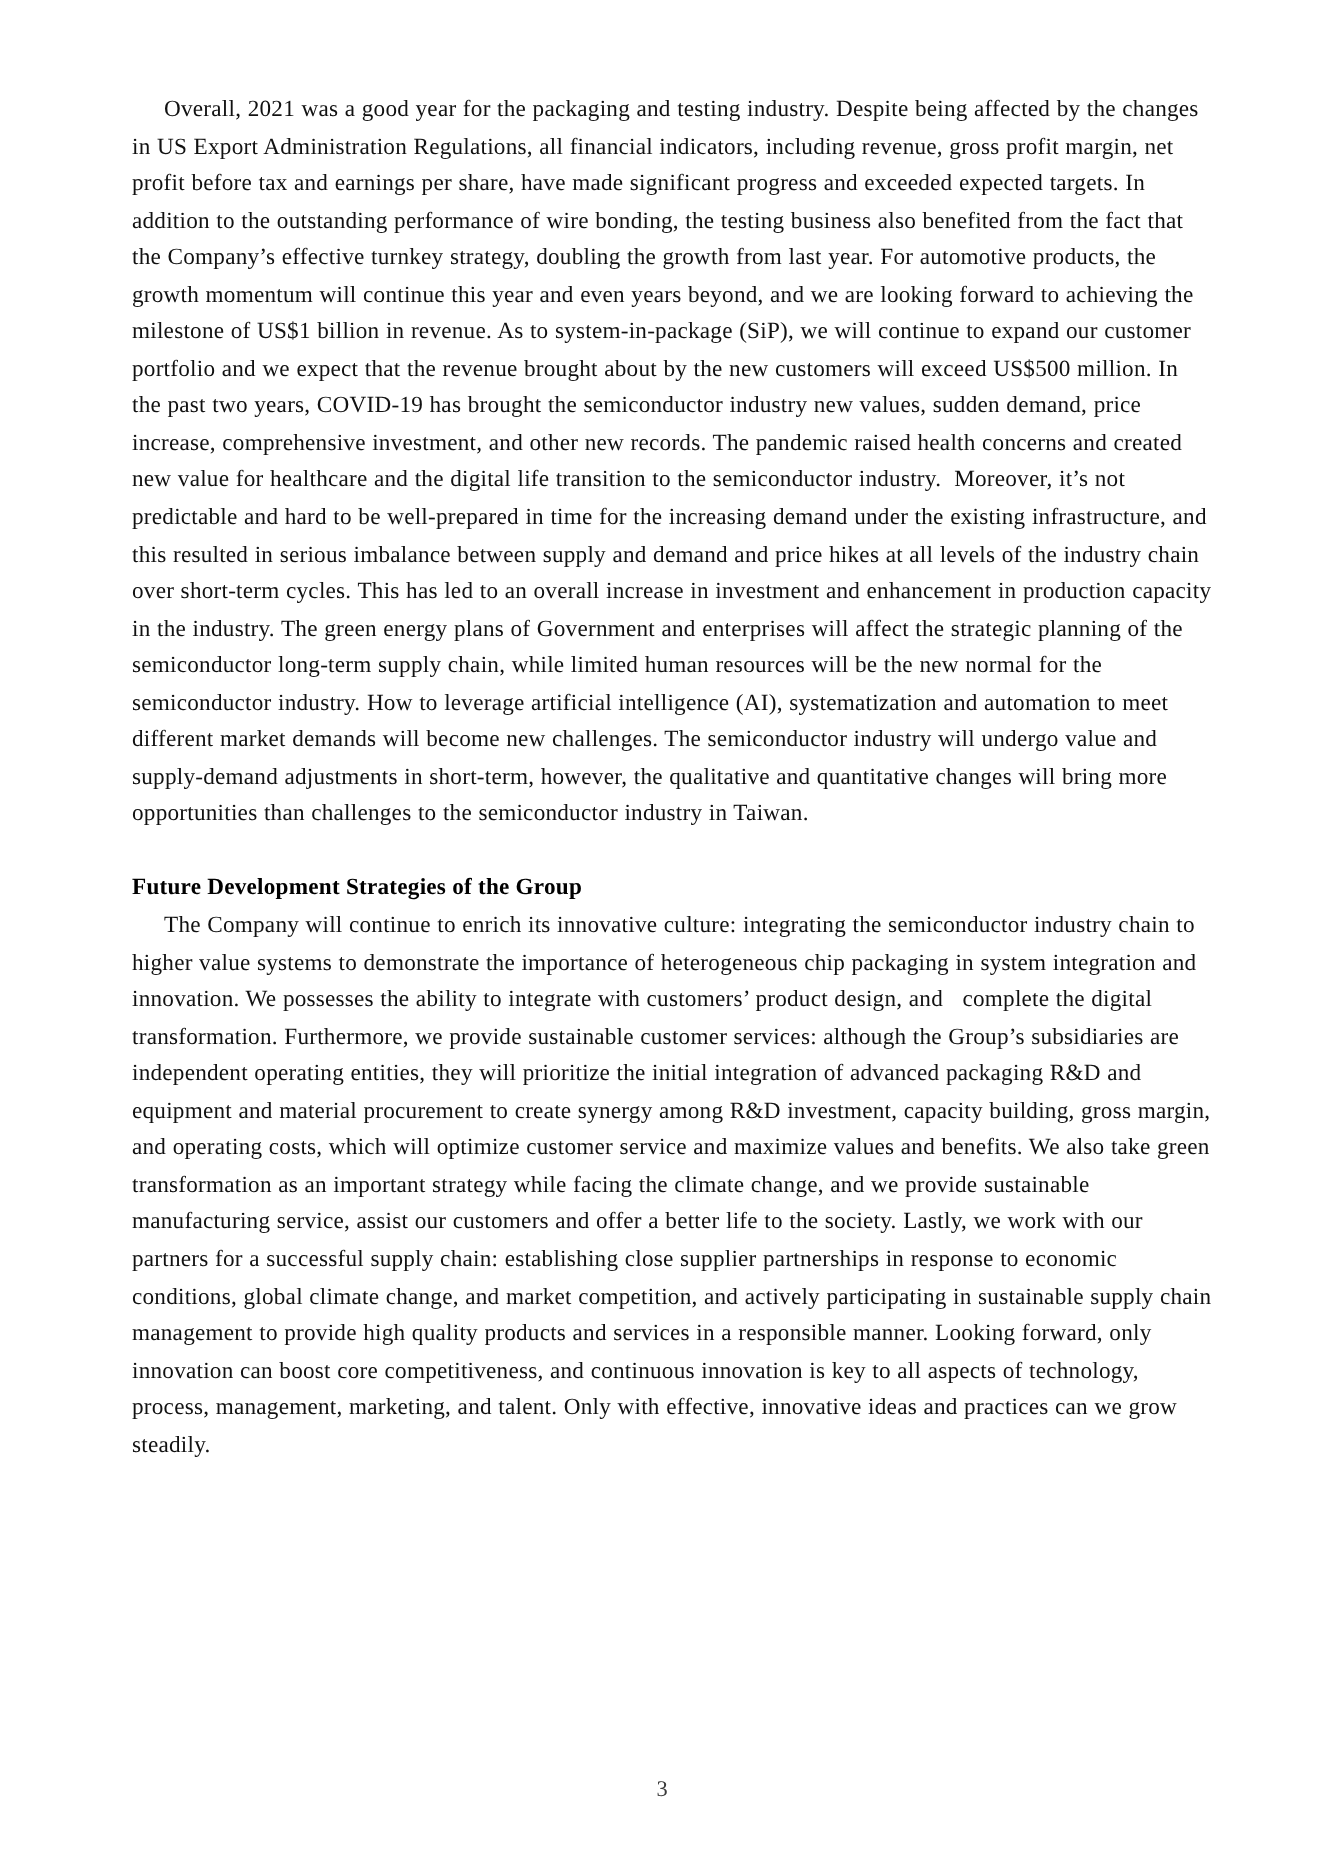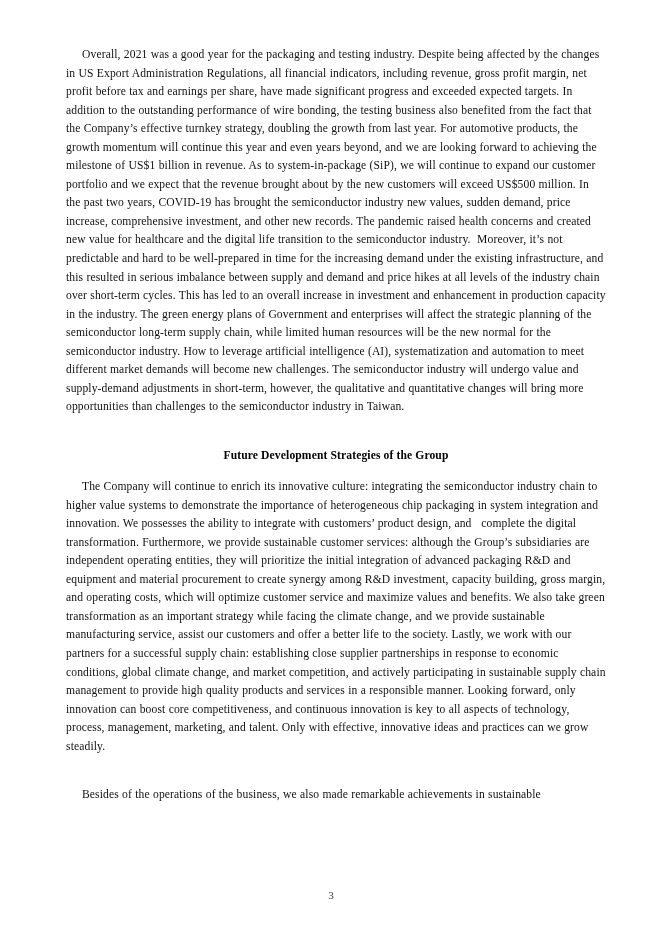--- a/index.html
+++ b/index.html
@@ -34,23 +34,23 @@
     margin: 0;
     color: #111111;
     letter-spacing: 0.01em;
     white-space: pre-wrap;
     word-spacing: 0.02em;
   }
   .heading {
     font-size: 11.6px;
     line-height: 18.55px;
     font-weight: bold;
-    text-align: center;
+    text-align: left;
     text-indent: 0;
-    margin: 12px;
+    margin: 0;
     color: #000000;
     letter-spacing: 0.01em;
   }
   .gap-1 {
     height: 18.55px;
   }
   .gap-2 {
     height: 30px;
   }
   .page-number {
@@ -75,19 +75,18 @@
 
     <div class="gap-1"></div>
 
     <p class="heading">Future Development Strategies of the Group</p>
 
     <p class="para">The Company will continue to enrich its innovative culture: integrating the semiconductor industry chain to higher value systems to demonstrate the importance of heterogeneous chip packaging in system integration and innovation. We possesses the ability to integrate with customers’ product design, and   complete the digital transformation. Furthermore, we provide sustainable customer services: although the Group’s subsidiaries are independent operating entities, they will prioritize the initial integration of advanced packaging R&amp;D and equipment and material procurement to create synergy among R&amp;D investment, capacity building, gross margin, and operating costs, which will optimize customer service and maximize values and benefits. We also take green transformation as an important strategy while facing the climate change, and we provide sustainable manufacturing service, assist our customers and offer a better life to the society. Lastly, we work with our partners for a successful supply chain: establishing close supplier partnerships in response to economic conditions, global climate change, and market competition, and actively participating in sustainable supply chain management to provide high quality products and services in a responsible manner. Looking forward, only innovation can boost core competitiveness, and continuous innovation is key to all aspects of technology, process, management, marketing, and talent. Only with effective, innovative ideas and practices can we grow steadily.</p>
 
     <div class="gap-2"></div>
 
 
-    <p class="para">Besides of the operations of the business, we also made remarkable achievements in sustainable</p>
 
   </div>
 
   <div class="page-number">3</div>
 
 </div>
 
 </body></html>

